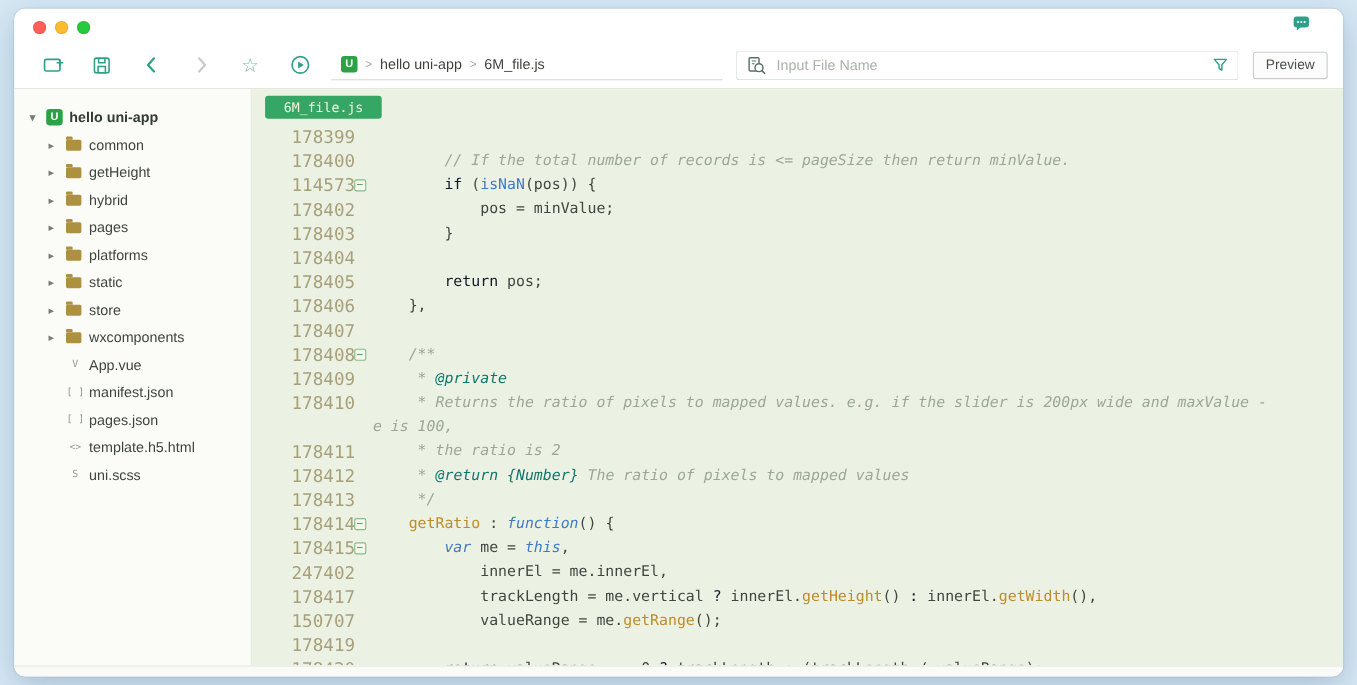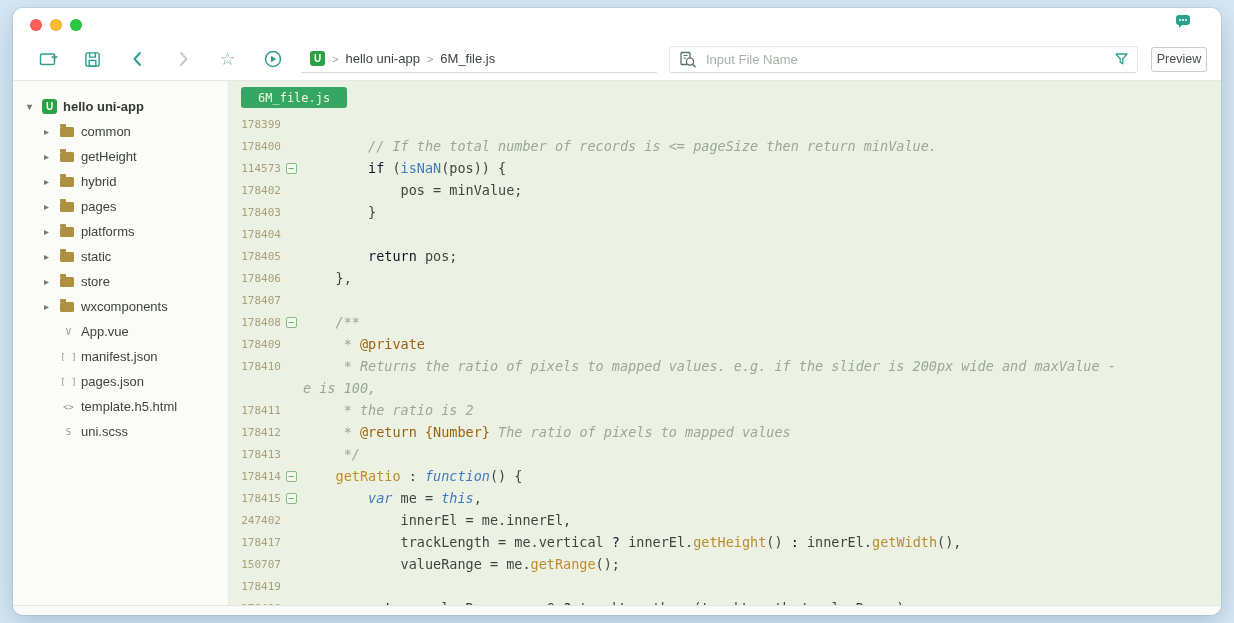--- a/index.html
+++ b/index.html
@@ -28,46 +28,46 @@
   .tbtn{width:45px;height:34px;display:flex;align-items:center;justify-content:center;flex:none;background:none;border:none;padding:0;}
   .tbtn svg{display:block}
   .star{font-size:18px;color:#7fb9a7;line-height:1;}
   .crumb{width:356px;height:27px;margin-left:6px;border-bottom:1px solid #d7dcd7;display:flex;align-items:center;gap:7px;padding:0 9px;box-sizing:border-box;flex:none;}
   .ulogo{width:15px;height:15px;background:#2ba245;border-radius:3px;color:#fff;font-size:10px;font-weight:bold;display:flex;align-items:center;justify-content:center;flex:none;}
   .crumb .sep{color:#9aa49a;font-size:11px;}
   .crumb .ctext{color:#3c433c;font-size:13px;}
   .search{flex:1;height:27px;margin-left:12px;border:1px solid #e6eae6;border-bottom-color:#d7dcd7;border-radius:3px;display:flex;align-items:center;padding:0 8px;gap:7px;box-sizing:border-box;min-width:0;}
   .search input{flex:1;border:none;outline:none;background:transparent;font-size:13px;color:#701a75;font-family:"Liberation Sans",sans-serif;min-width:0;}
   .search input::placeholder{color:#a9b2a9;}
-  .preview{margin-left:13px;width:56px;height:25px;background:#fbfcfb;border:1px solid #c9cec9;border-radius:3px;color:#4a504a;font-size:12.5px;display:flex;align-items:center;justify-content:center;flex:none;}
+  .preview{margin-left:13px;width:68px;height:25px;background:#fbfcfb;border:1px solid #c9cec9;border-radius:3px;color:#4a504a;font-size:12.5px;display:flex;align-items:center;justify-content:center;flex:none;}
   
   .main{flex:1;display:flex;min-height:0;}
   .sidebar{width:216px;flex:none;background:#fbfcf8;border-right:1px solid #e6eae2;padding-top:13px;overflow:hidden;box-sizing:border-box;}
   .tree-row{height:25px;display:flex;align-items:center;font-size:13px;color:#3d443c;cursor:default;}
   .tree-row.root{padding-left:14px;font-weight:bold;color:#333a33;}
   .tree-row.folder{padding-left:31px;}
   .tree-row.file{padding-left:47px;}
   .chev{width:15px;flex:none;font-size:10px;color:#757d75;}
   .folder-glyph{width:14px;height:10px;background:#ae9140;border-radius:1.5px;position:relative;flex:none;margin:0 7px 0 1px;}
   .folder-glyph::before{content:"";position:absolute;top:-3px;left:0;width:6px;height:3px;background:#ae9140;border-radius:1px 1px 0 0;}
   .file-glyph{width:17px;flex:none;font-family:"DejaVu Sans Mono",monospace;font-size:9px;color:#8e9b8e;text-align:center;margin-right:4px;}
   .tree-row .ulogo{margin:0 6px 0 0;}
   
   .editor{flex:1;background:#ebf2e3;display:flex;flex-direction:column;min-width:0;}
   .tabbar{height:28px;flex:none;display:flex;align-items:center;padding-left:12px;}
   .tab{height:21px;background:#35a663;color:#f2f7e0;border-radius:3px;padding:0 17px;font-family:"DejaVu Sans Mono",monospace;font-size:12px;display:flex;align-items:center;margin-top:5px;}
   .code{flex:1;overflow:hidden;padding-top:4px;font-family:"DejaVu Sans Mono",monospace;font-size:13.5px;}
   .code-row{display:flex;height:22px;align-items:center;white-space:pre;}
-  .lnum{width:52px;flex:none;text-align:right;color:#a8a07b;font-size:11px;}
+  .lnum{width:52px;flex:none;text-align:right;color:#a8a07b;font-size:16px;padding-left:36px;}
   .fold{width:20px;flex:none;display:flex;align-items:center;justify-content:center;}
   .fold.on::before{content:"−";display:flex;align-items:center;justify-content:center;width:11px;height:11px;box-sizing:border-box;border:1px solid #84bb88;border-radius:2px;color:#51985b;font-size:10px;line-height:9px;background:#f2f8ec;}
   .ltext{flex:none;padding-left:2px;color:#3f463f;}
   .s-plain{color:#3f463f;}
   .s-com{color:#9ba79a;font-style:italic;}
-  .s-tag{color:#a16207;}
+  .s-tag{color:#0f766e;font-style:italic;}
   .s-kw{color:#0f172a;}
   .s-fn{color:#be8c28;}
   .s-blue{color:#3f7ac6;}
   .s-bluei{color:#3f7ac6;font-style:italic;}
   
   .statusbar{height:9px;flex:none;background:#fafbf7;border-top:1px solid #e3e7e1;}
 </style>
 </head>
 <body>
 

